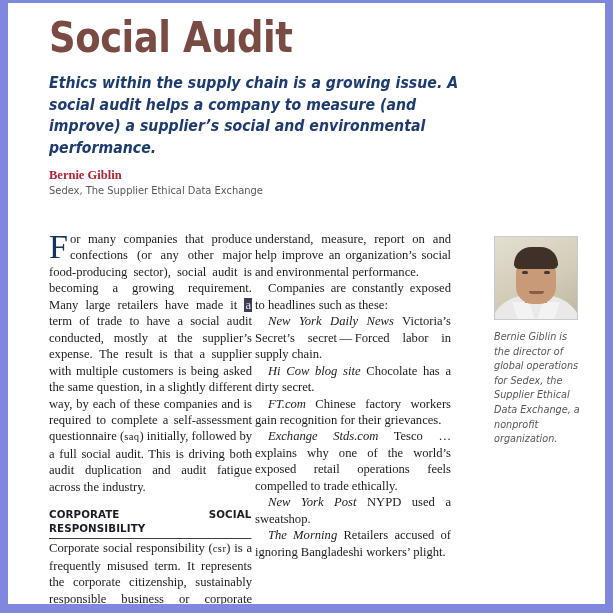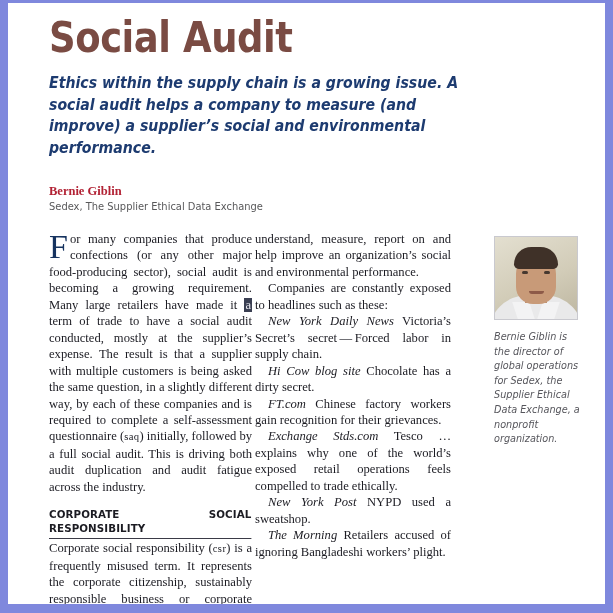--- a/index.html
+++ b/index.html
@@ -64,21 +64,21 @@
     font-style: italic;
     font-size: 15.2px;
     line-height: 21.5px;
     color: #1d3b70;
     width: 460px;
     transform: scaleX(0.93);
     transform-origin: left top;
   }
 
   .byline-name {
-    margin: 25px 0 0 0;
+    margin: 9px 0 0 0;
     font-family: "Liberation Serif", serif;
     font-weight: bold;
     font-size: 12.5px;
     line-height: 14px;
     color: #b22234;
   }
 
   .byline-affil {
     margin: 2px 0 0 0;
     font-family: "DejaVu Sans", sans-serif;

